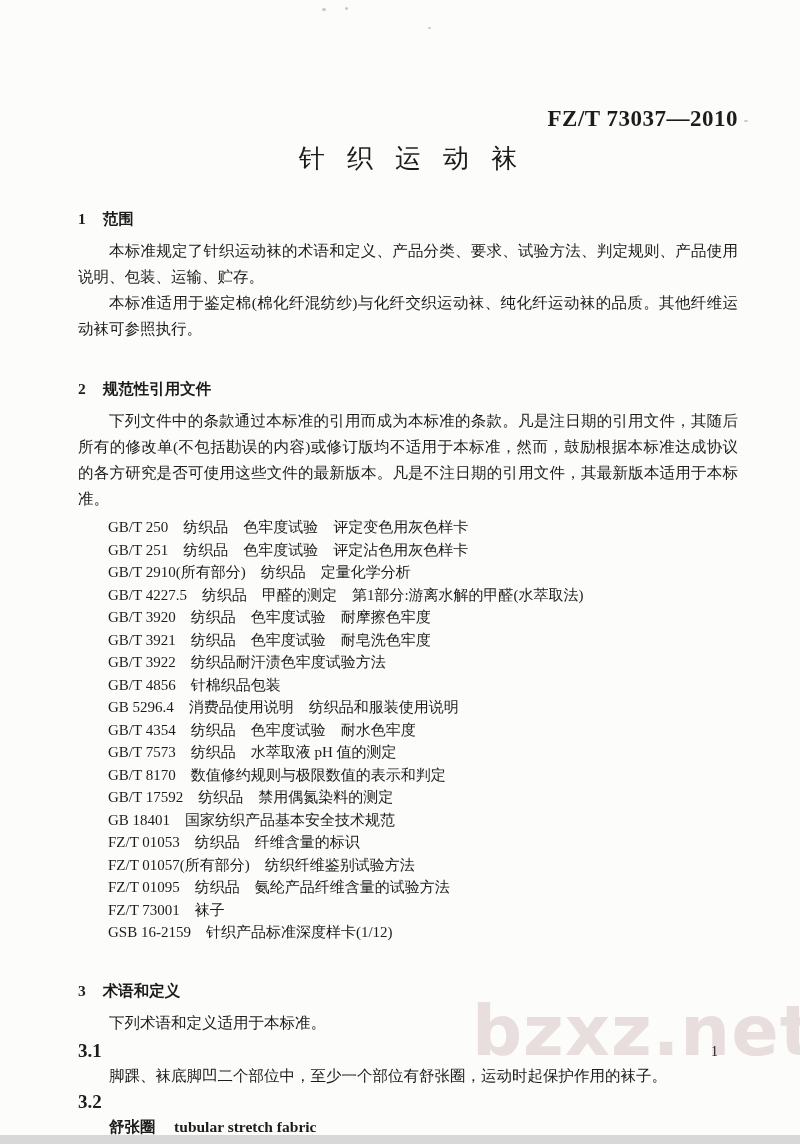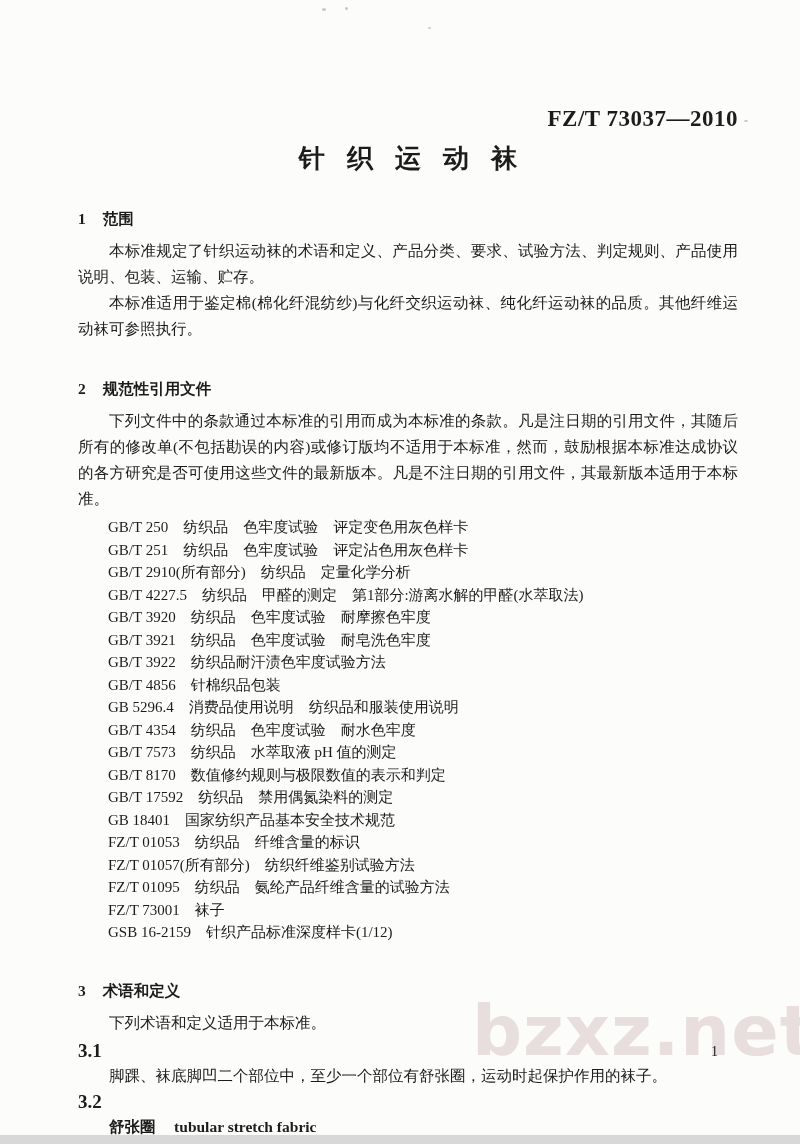--- a/index.html
+++ b/index.html
@@ -40,21 +40,21 @@
   }
   .content{
     position:relative;z-index:2;
     padding:146px 62px 0 78px;
     font-size:15.5px;
     line-height:26px;
   }
   .doc-title{
     text-align:center;
     font-size:26px;
-    font-weight:bold;
+    font-weight:normal;
     letter-spacing:.85em;
     padding-left:.85em; 
     margin:0 0 4px 0;
   }
   .sec-heading{
     font-weight:bold;
     font-size:15.5px;
     margin-top:34px;
     margin-bottom:6px;
   }

